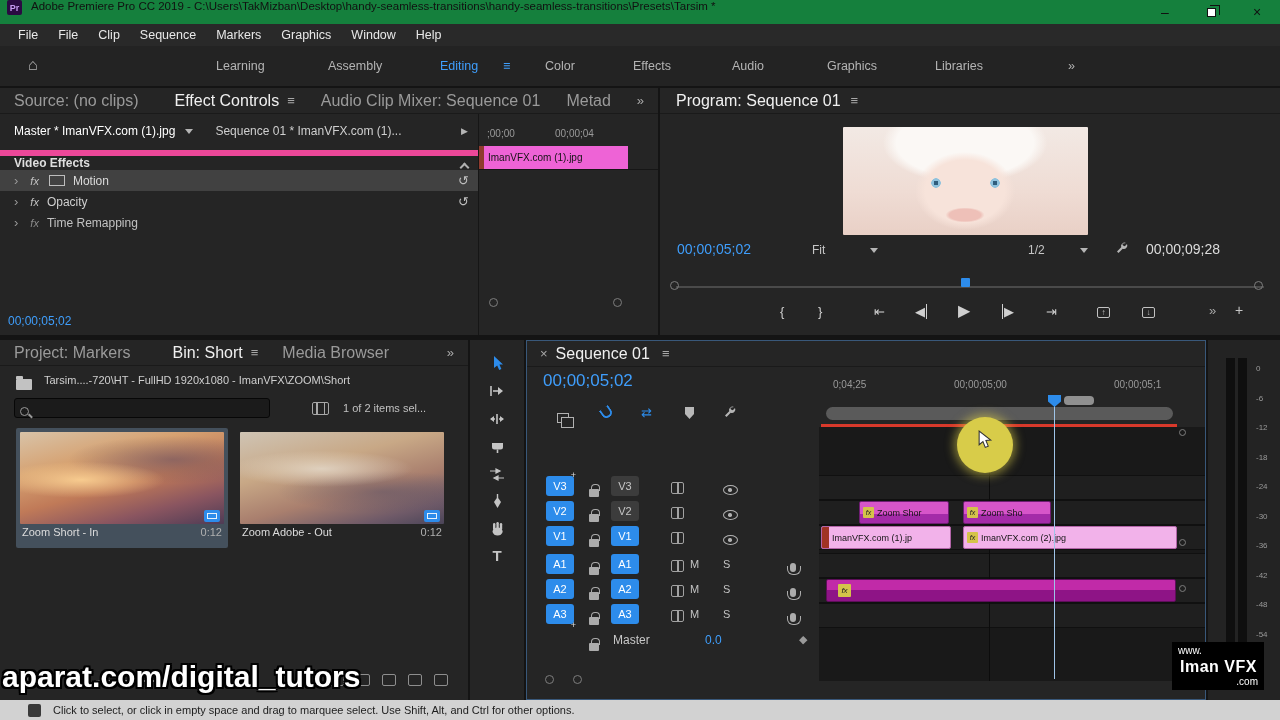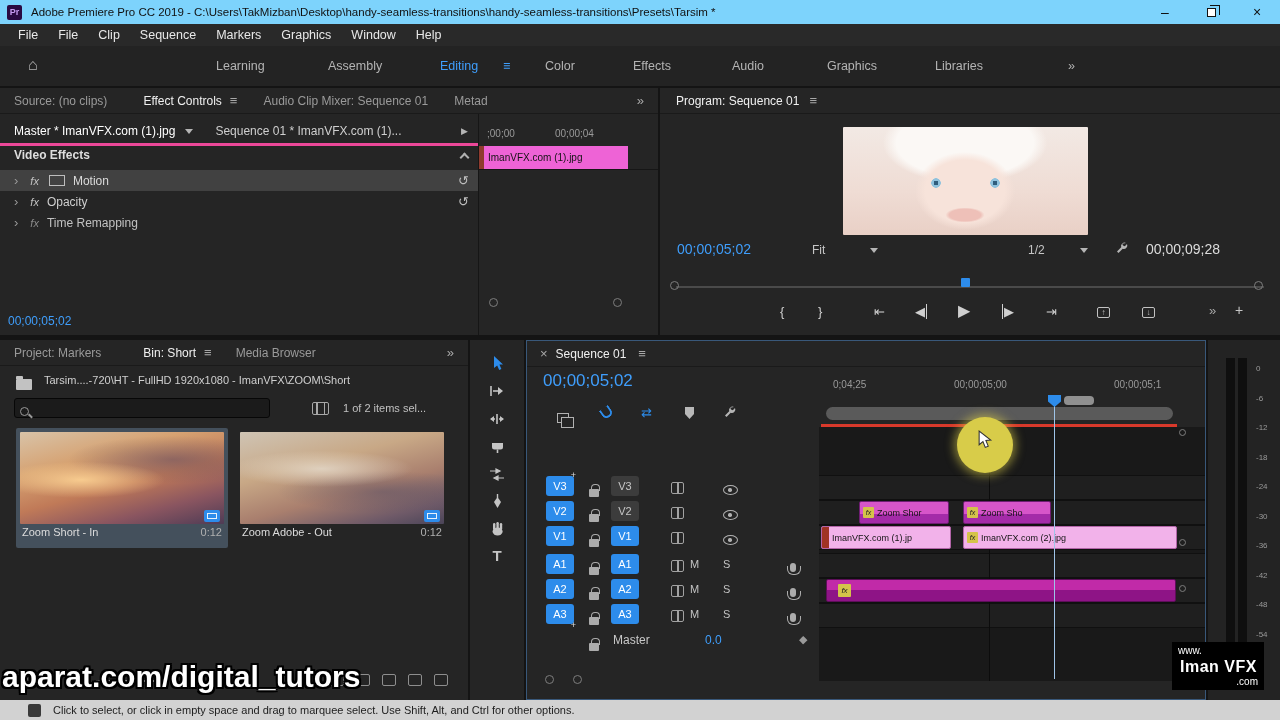--- a/index.html
+++ b/index.html
@@ -1,27 +1,27 @@
 <!DOCTYPE html>
 <html><head>
 <meta charset="utf-8">
 <style>
 *{margin:0;padding:0;box-sizing:border-box}
 html,body{width:1280px;height:720px}
 body{position:relative;background:#141414;font-family:"Liberation Sans",sans-serif;overflow:hidden;color:#c8c8c8}
 .r{position:absolute}
 .panel{position:absolute;background:#252525}
-.tabtxt{font-size:12px;color:#9a9a9a;white-space:nowrap}
+.tabtxt{font-size:16px;color:#9a9a9a;white-space:nowrap}
 .tabtxt.active{color:#f0f0f0}
 .ham{font-size:13px;color:#a8a8a8}
 .ovf{font-size:13px;color:#a8a8a8}
 .blue{color:#3f9efc}
 .tc{color:#3f9efc;font-weight:bold}
 
-#titlebar{left:0;top:0;width:1280px;height:24px;background:#7dd3fc;display:flex;align-items:center}
+#titlebar{left:0;top:0;width:1280px;height:24px;background:#15803d;display:flex;}
 .app-icon{width:15px;height:15px;margin-left:7px;background:#2a0a42;color:#c79bf2;font-size:9px;font-weight:bold;display:flex;align-items:center;justify-content:center;border-radius:2px}
 .win-title{margin-left:9px;font-size:11.5px;color:#111;white-space:nowrap}
 .win-controls{margin-left:auto;display:flex;height:100%}
 .win-btn{width:46px;height:100%;display:flex;align-items:center;justify-content:center;color:#111;font-size:14px}
 .restore-sq{width:9px;height:9px;border:1.2px solid #111;position:relative;background:#fff}
 .restore-sq:before{content:"";position:absolute;left:2px;top:-4px;width:9px;height:9px;border:1.2px solid #111;border-bottom:none;border-left:none}
 
 #menubar{left:0;top:24px;width:1280px;height:22px;background:#292929;display:flex;align-items:center;padding-left:8px}
 .menu-item{padding:0 10px;font-size:12.5px;color:#e8e8e8}
 
@@ -169,21 +169,21 @@
     <span class="tabtxt" style="margin-left:26px">Audio Clip Mixer: Sequence 01</span>
     <span class="tabtxt" style="margin-left:26px">Metad</span>
     <span class="ovf" style="position:absolute;right:14px">»</span>
   </div>
   <div class="ec-row" style="top:30px;height:26px">
     <span style="margin-left:14px;font-size:12px;color:#ffffff;white-space:nowrap">Master * ImanVFX.com (1).jpg</span>
     <span class="tri-down" style="margin-left:10px"></span>
     <span style="margin-left:22px;font-size:12px;color:#cfcfcf;white-space:nowrap">Sequence 01 * ImanVFX.com (1)...</span>
     <span style="margin-left:auto;margin-right:10px;font-size:9px;color:#b5b5b5">▶</span>
   </div>
-  <div class="ec-row" style="top:55px;height:20px;border-top:3px solid #ec4899">
+  <div class="ec-row" style="top:62px;height:20px;border-top:6px solid #ec4899">
     <span style="margin-left:14px;font-size:12px;color:#dedede;font-weight:bold">Video Effects</span>
     <span class="chev up" style="position:absolute;right:10px;top:8px"></span>
   </div>
   <div class="ec-row" style="top:82px;height:21px;background:#414141">
     <span style="margin-left:14px;font-size:13px;color:#9a9a9a">›</span>
     <span class="fxi" style="margin-left:12px">fx</span>
     <span style="margin-left:10px;width:16px;height:11px;border:1.5px solid #bdbdbd;display:inline-block"></span>
     <span style="margin-left:8px;font-size:12px;color:#dadada">Motion</span>
     <span class="resetic" style="position:absolute;left:458px">↺</span>
   </div>

